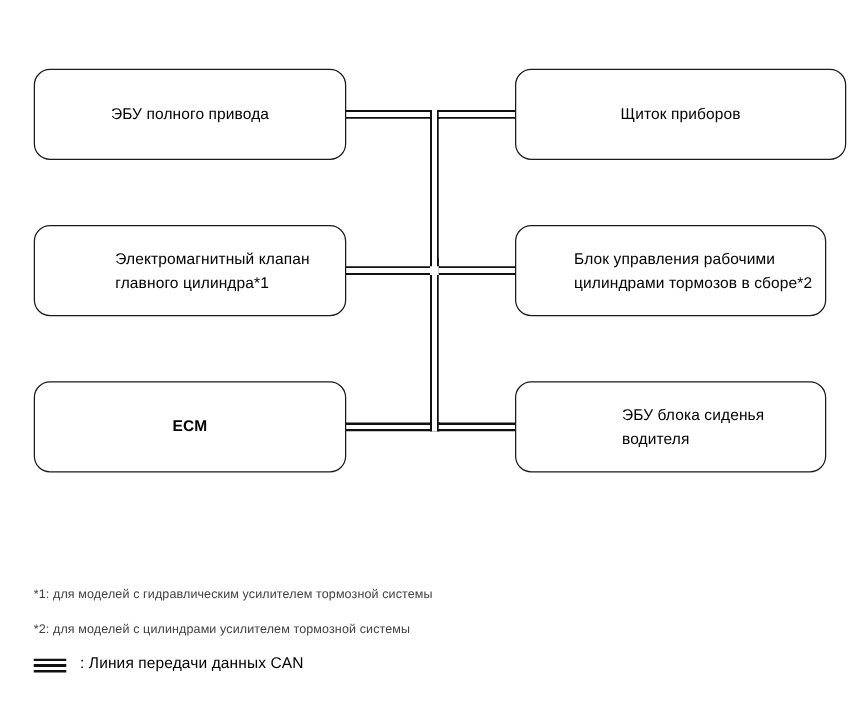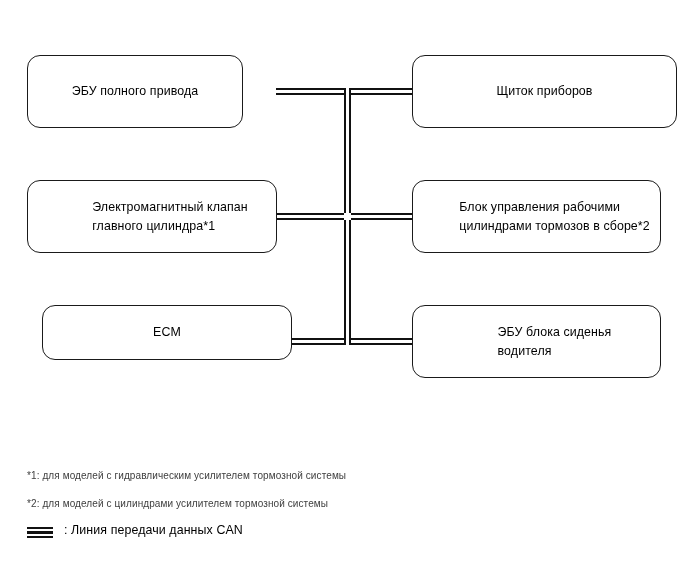--- a/index.html
+++ b/index.html
@@ -44,25 +44,25 @@
   }
   .node.leftal {
     justify-content: center;
   }
   .node.leftal .node-label {
     padding-left: 36px;
     text-align: left;
   }
 
   
-  #node-awd      { left: 27px;  top: 55px;  width: 216px; height: 73px; }
+  #node-awd      { left: 27px;  top: 55px;  width: 250px; height: 73px; }
   #node-combi    { left: 412px; top: 55px;  width: 265px; height: 73px; }
   #node-solenoid { left: 27px;  top: 180px; width: 250px; height: 73px; }
   #node-brake    { left: 412px; top: 180px; width: 249px; height: 73px; }
-  #node-ecm      { left: 42px;  top: 305px; width: 250px; height: 55px; }
+  #node-ecm      { left: 27px;  top: 305px; width: 250px; height: 73px; font-weight: bold; }
   #node-seat     { left: 412px; top: 305px; width: 249px; height: 73px; }
 
   
   
   .bus-h {
     position: absolute;
     height: 7px;
     z-index: 1;
     background:
       linear-gradient(to bottom,

